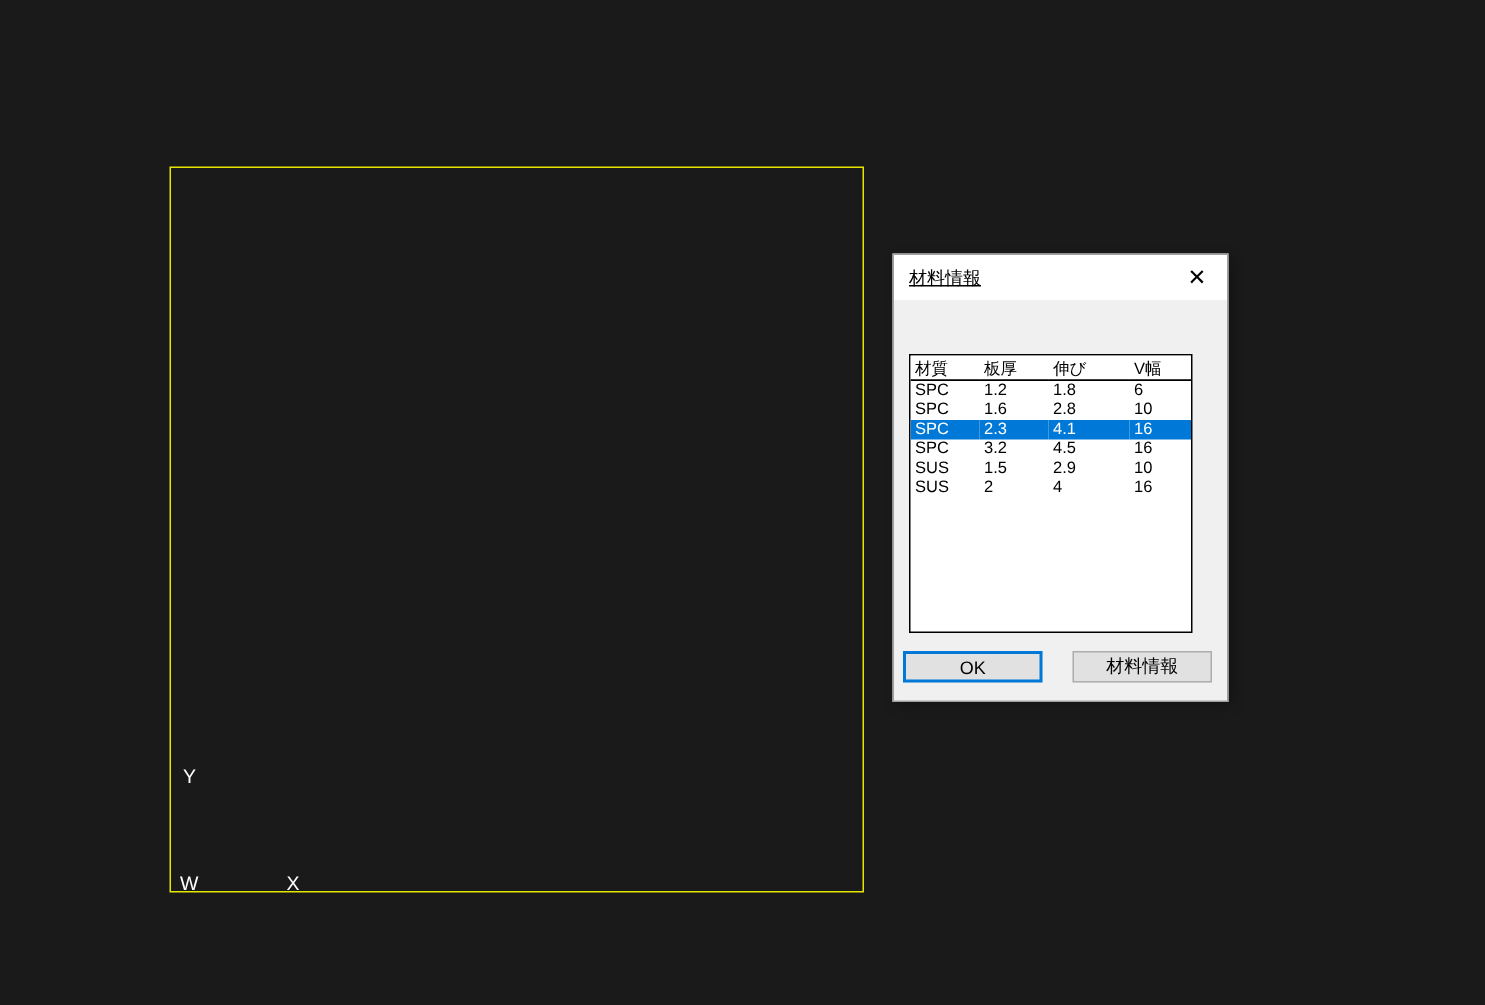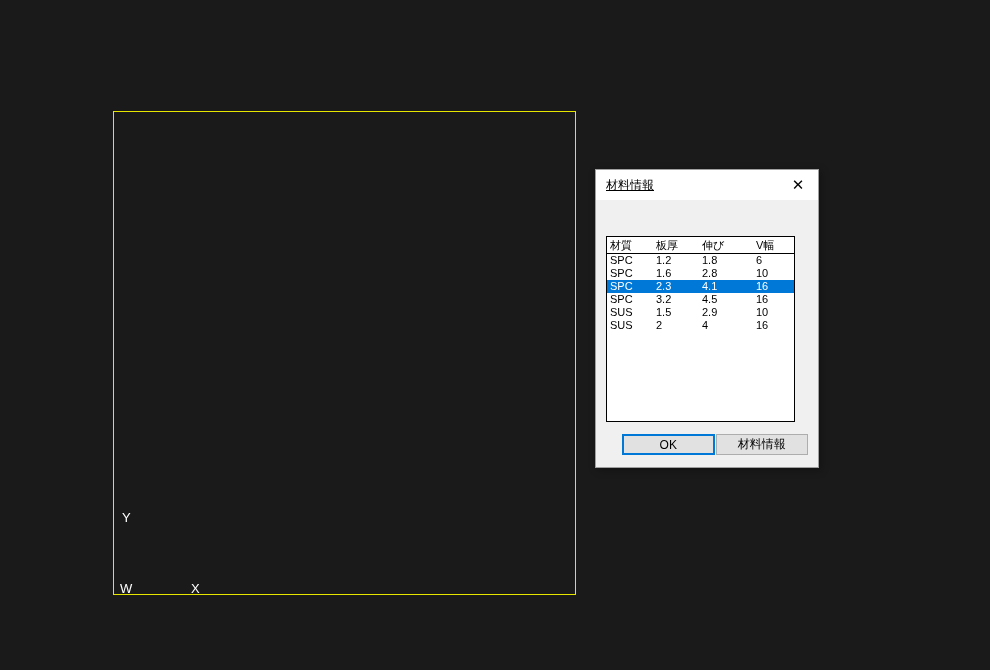--- a/index.html
+++ b/index.html
@@ -104,21 +104,21 @@
       background: #0078d7;
       color: #ffffff;
     }
     .col-0 { width: 46px; }
     .col-1 { width: 46px; }
     .col-2 { width: 54px; }
     .col-3 { width: auto; }
     .dialog-footer {
       display: flex;
       justify-content: space-between;
-      padding: 0 10px 12px 26px;
+      padding: 0 10px 12px 6px;
       gap: 1px;
     }
     .dlg-btn {
       width: 93px;
       height: 21px;
       font-size: 12px;
       background: #e1e1e1;
       border: 1px solid #adadad;
       cursor: pointer;
       display: flex;

